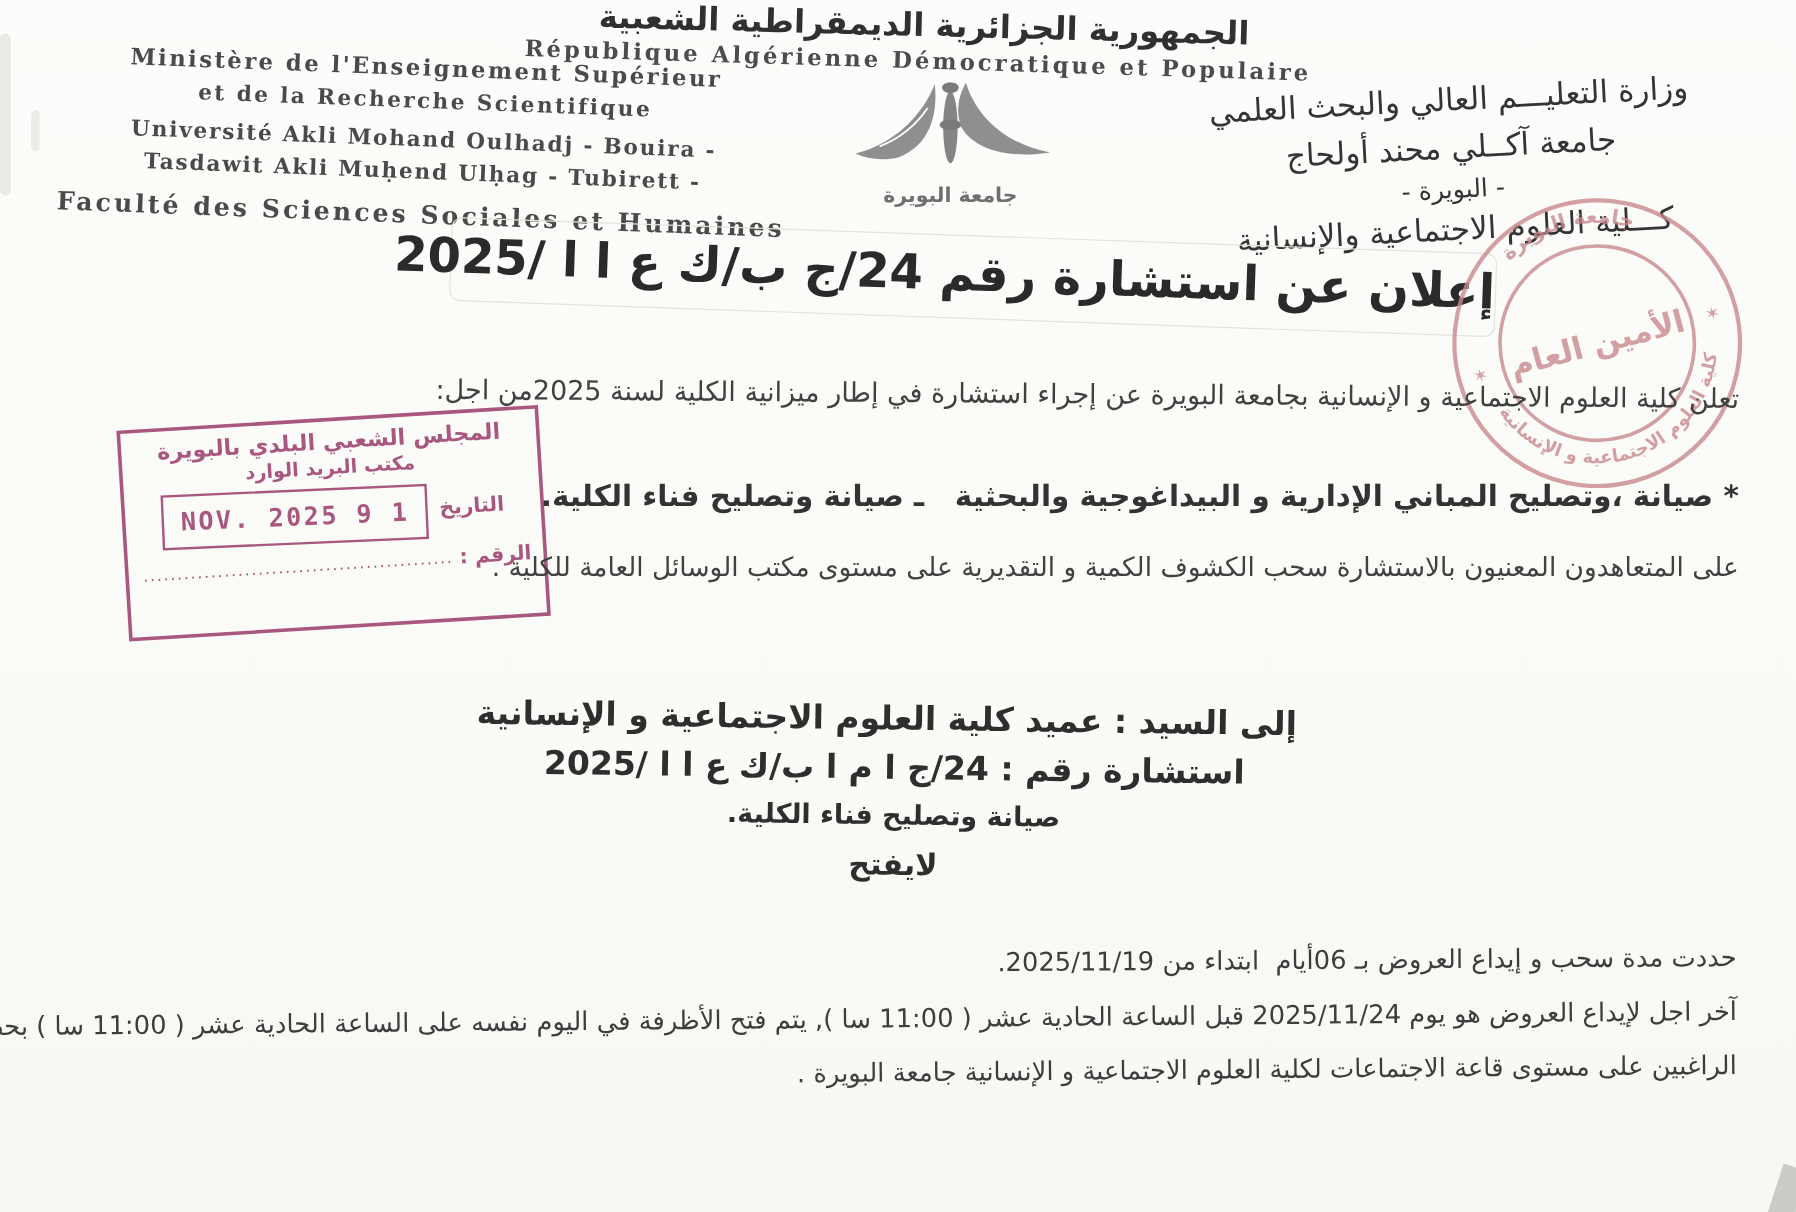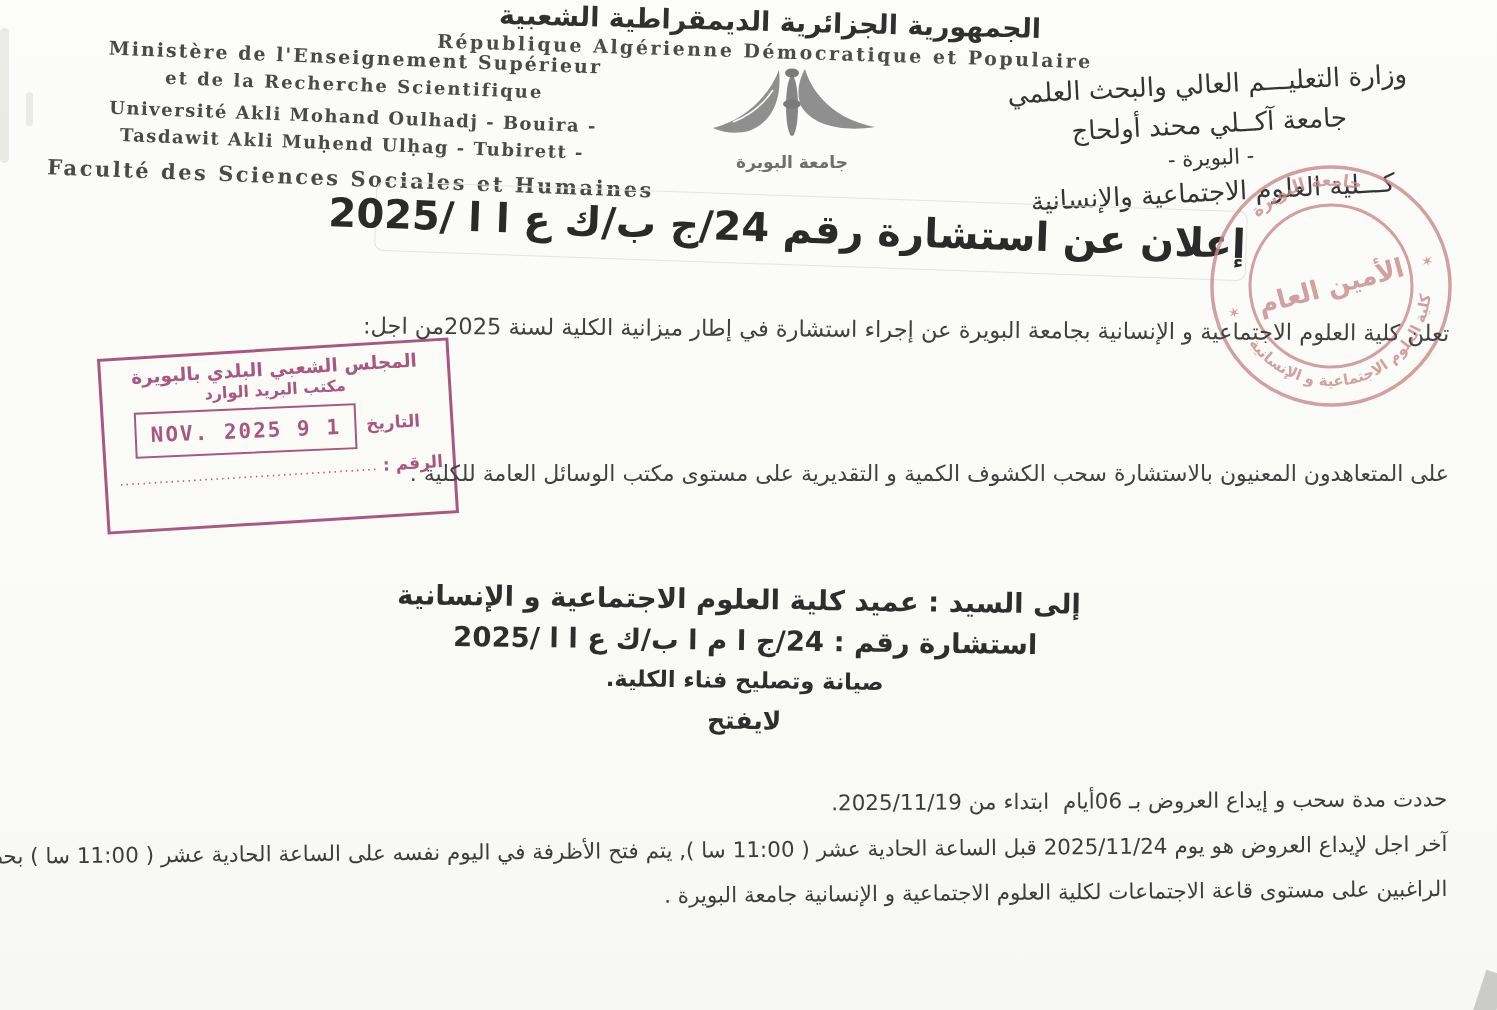--- a/index.html
+++ b/index.html
@@ -161,20 +161,21 @@
       <div class="rs-datelabel">التاريخ</div>
       <div class="rs-datebox">1 9 NOV. 2025</div>
     </div>
     <div class="rs-num">
       <span class="rs-numlabel">الرقم :</span>
       <span class="rs-dots">..............................................</span>
     </div>
   </div>
 
   <div class="para p-intro">تعلن كلية العلوم الاجتماعية و الإنسانية بجامعة البويرة عن إجراء استشارة في إطار ميزانية الكلية لسنة 2025من اجل:</div>
+  <div class="para p-subject">* صيانة ،وتصليح المباني الإدارية و البيداغوجية والبحثية   ـ صيانة وتصليح فناء الكلية.</div>
   <div class="para p-note1">على المتعاهدون المعنيون بالاستشارة سحب الكشوف الكمية و التقديرية على مستوى مكتب الوسائل العامة للكلية .</div>
 
   <div class="envelope">
     <div class="env-to">إلى السيد : عميد كلية العلوم الاجتماعية و الإنسانية</div>
     <div class="env-ref">استشارة رقم : 24/ج ا م ا ب/ك ع ا ا /2025</div>
     <div class="env-subject">صيانة وتصليح فناء الكلية.</div>
     <div class="env-dno">لايفتح</div>
   </div>
 
   <div class="fline f1">حددت مدة سحب و إيداع العروض بـ 06أيام  ابتداء من 2025/11/19.</div>

